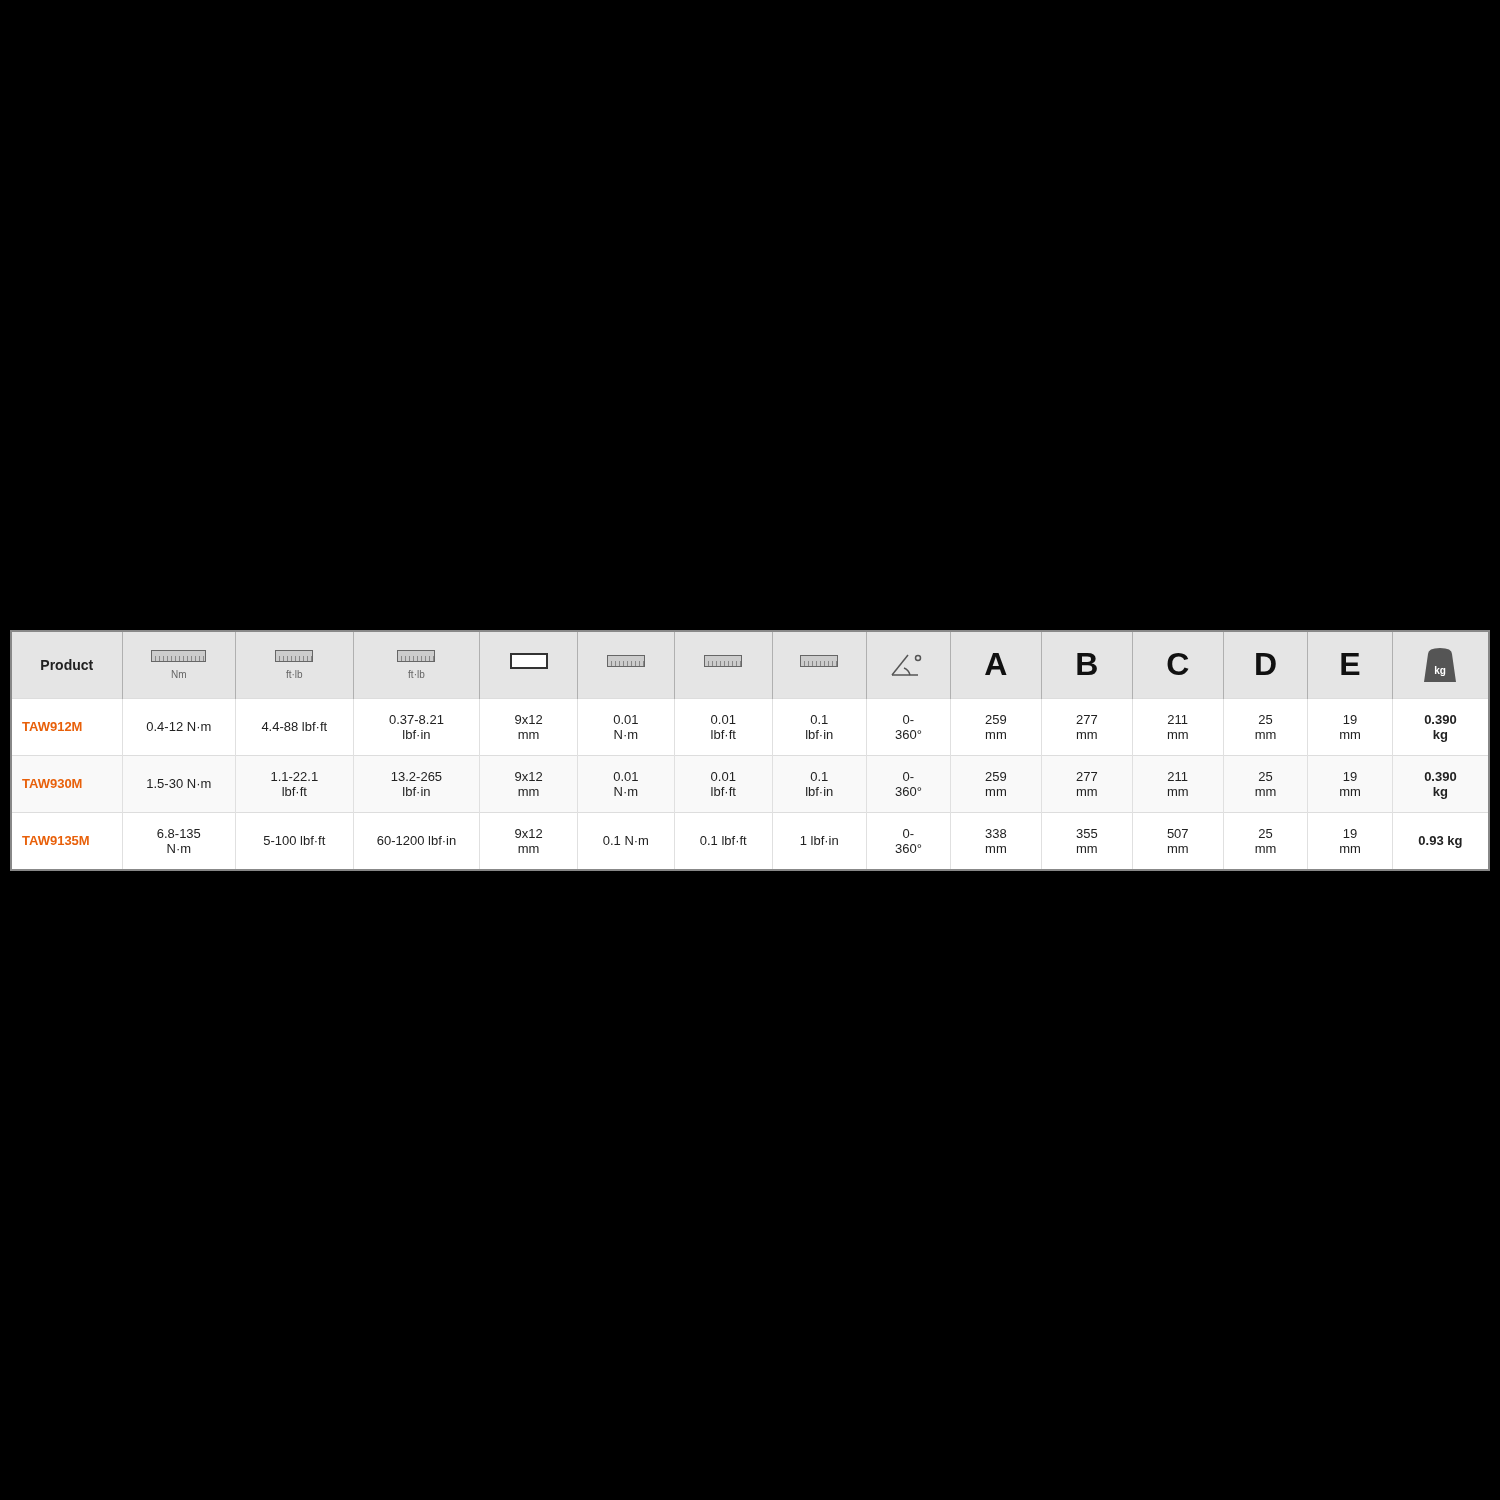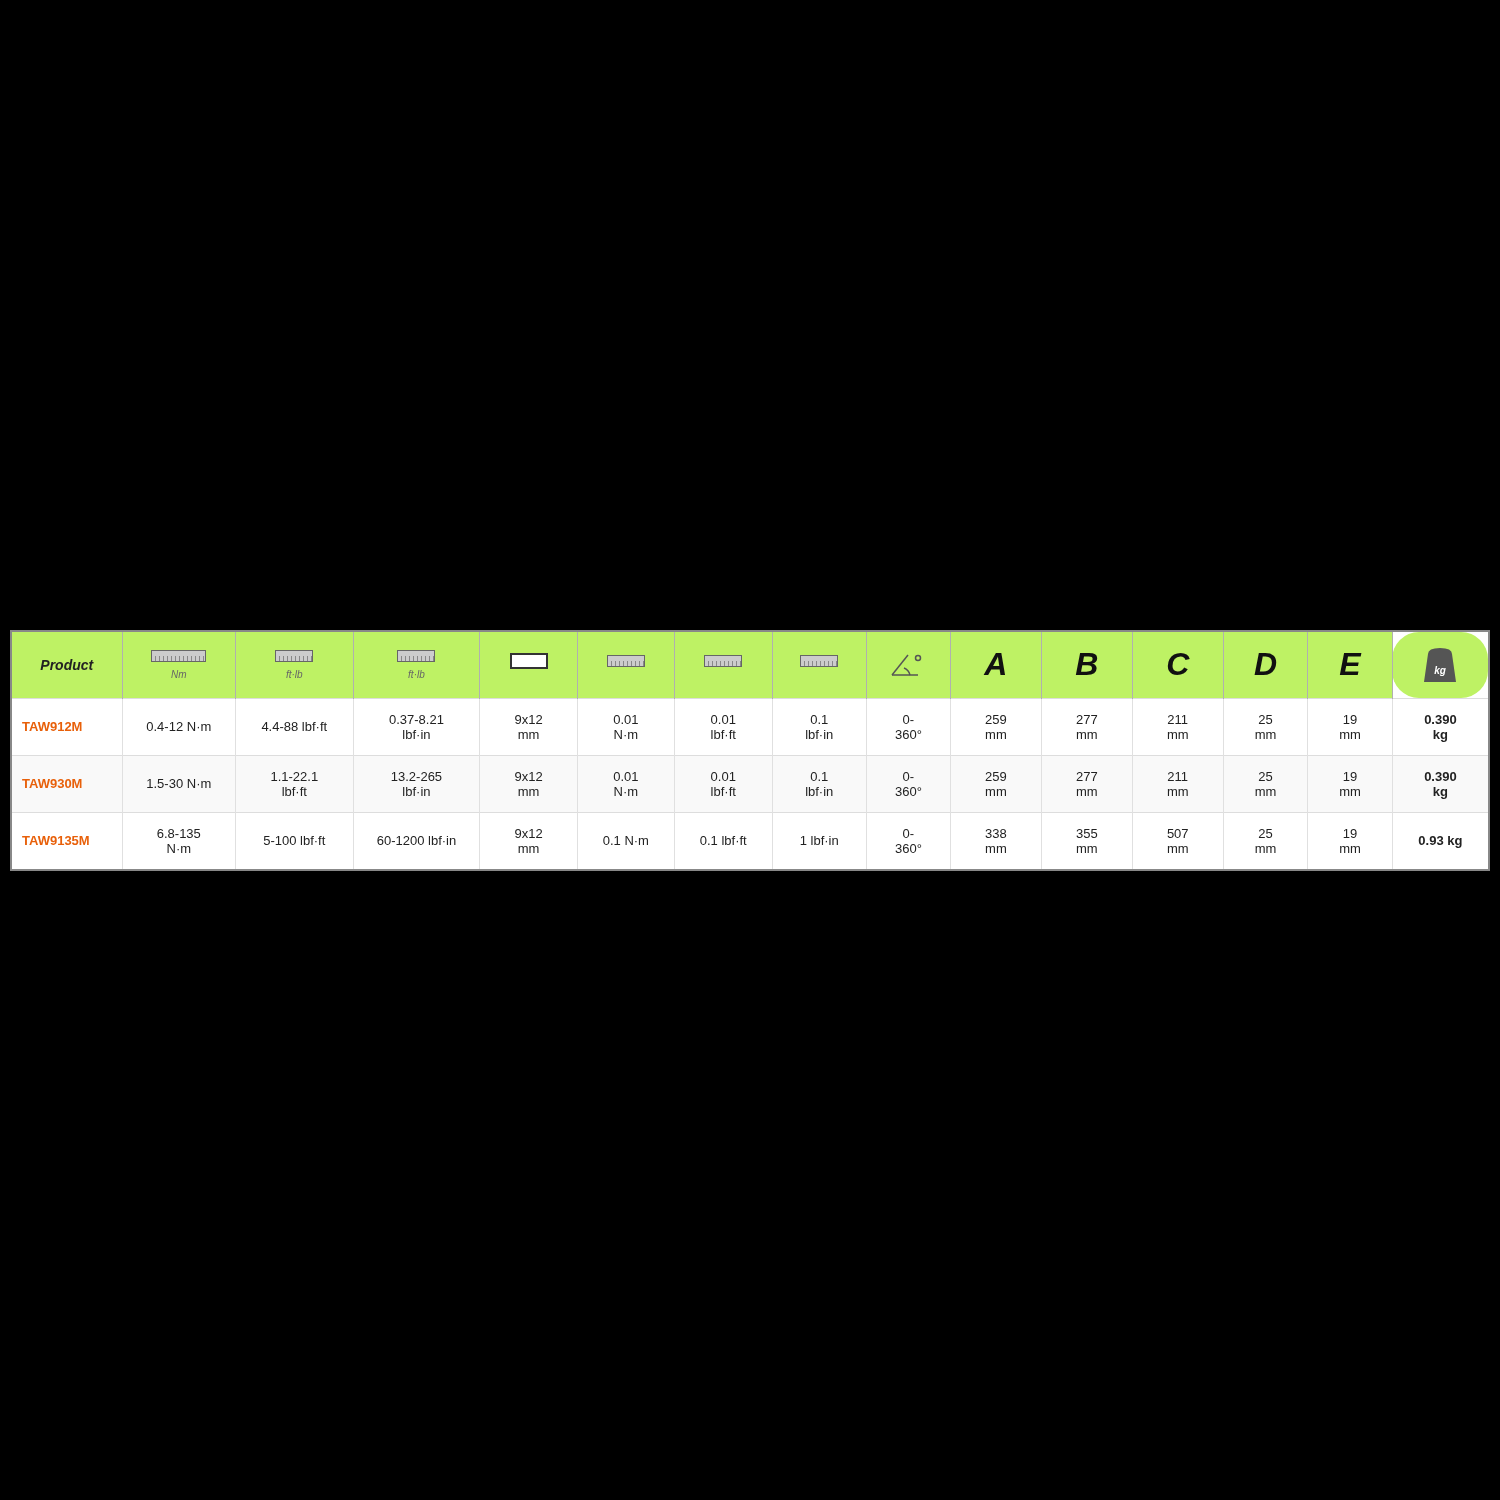--- a/index.html
+++ b/index.html
@@ -19,22 +19,21 @@
       width: 1480px;
       font-family: Arial, Helvetica, sans-serif;
     }
 
     table {
       width: 100%;
       border-collapse: collapse;
     }
 
     thead tr {
-      background: #bef264;
-      font-style: italic;
+      background: #e5e5e5;
     }
 
     thead th {
       padding: 14px 8px;
       text-align: center;
       font-size: 13px;
       font-weight: normal;
       color: #333;
       border-right: 1px solid #b0b0b0;
       vertical-align: middle;
@@ -42,21 +41,20 @@
 
     thead th:first-child {
       font-weight: bold;
       font-size: 14px;
       color: #222;
       width: 110px;
     }
 
     thead th:last-child {
       border-right: none;
-      border-radius: 27px;
     }
 
     tbody tr {
       background: #fff;
       border-top: 1px solid #ddd;
     }
 
     tbody tr:nth-child(even) {
       background: #f9f9f9;
     }

